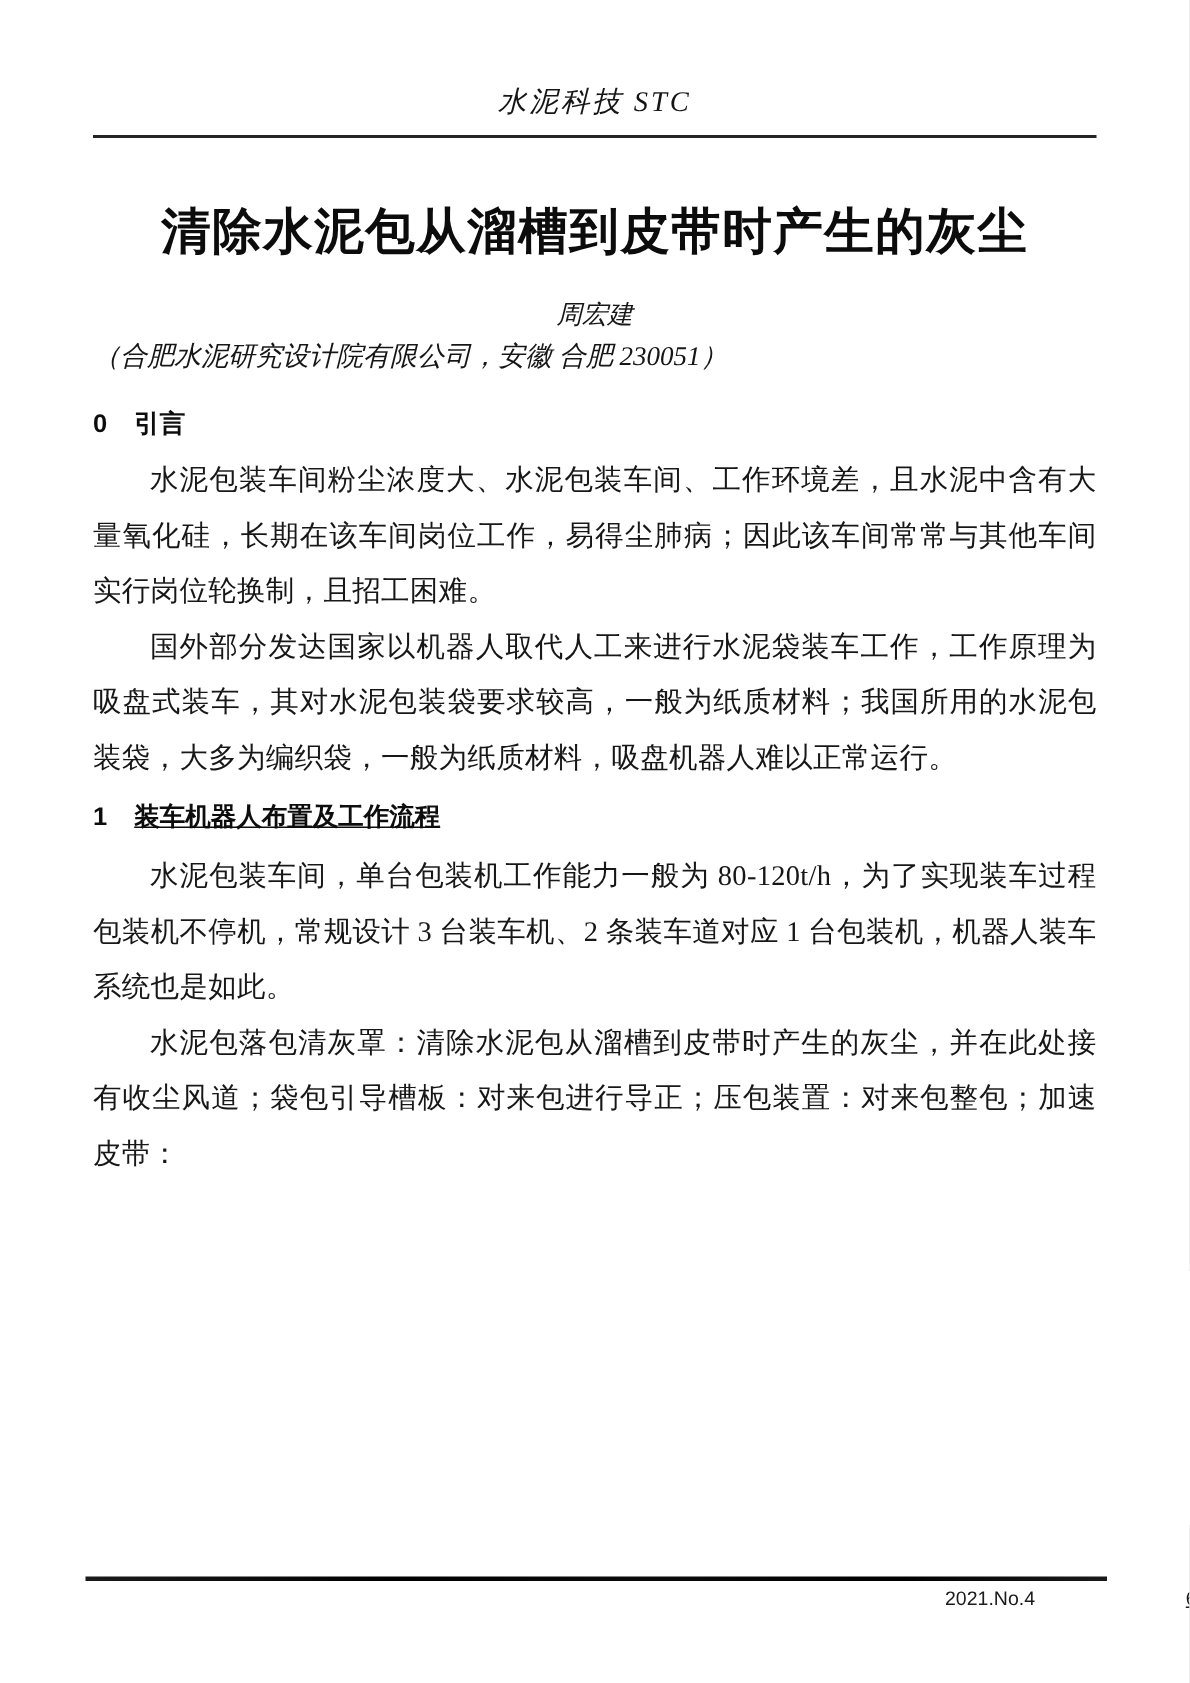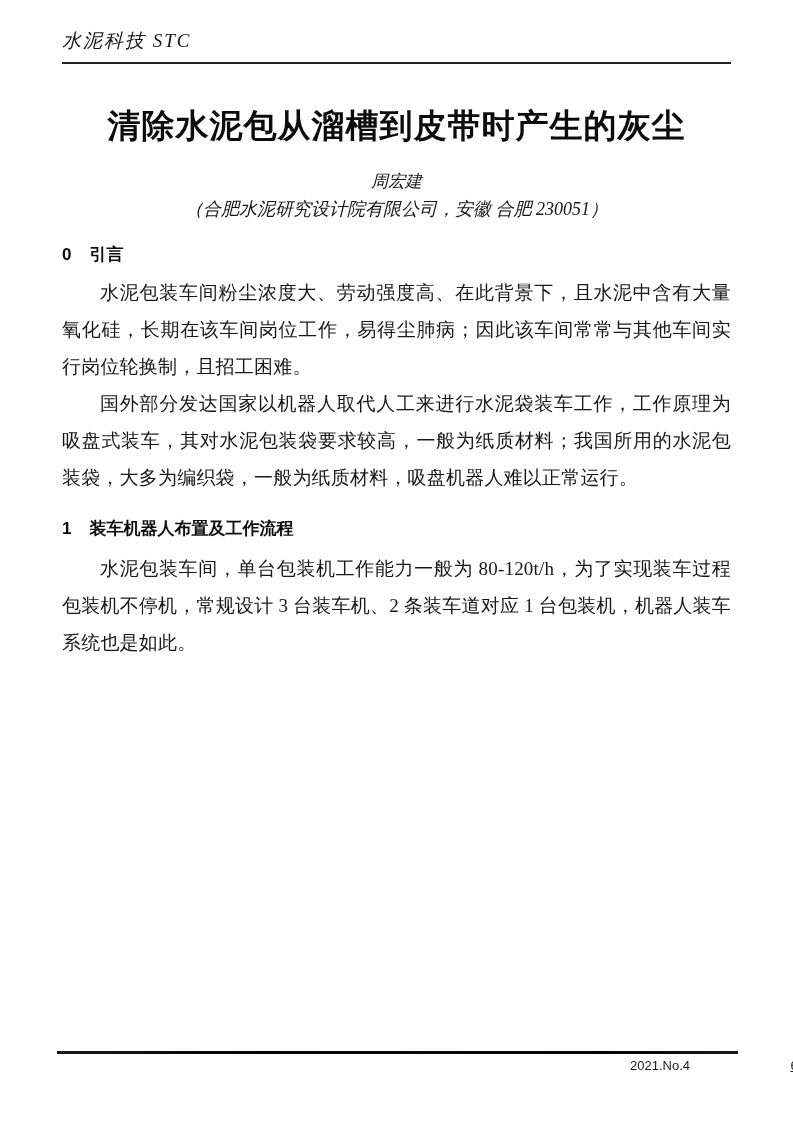--- a/index.html
+++ b/index.html
@@ -14,21 +14,22 @@
     margin: 0 auto;
     background: #ffffff;
     color: #111111;
     font-family: "Liberation Serif", serif;
     overflow: hidden;
   }
   .content {
     padding: 0 62px;
   }
   .journal-title {
-    margin-top: 28px;
+    margin-top: 56px;
+    text-align: center;
     font-size: 19px;
     line-height: 26px;
     font-style: italic;
     font-family: "Liberation Serif", serif;
     letter-spacing: 2px;
     color: #151515;
   }
   .header-rule {
     margin-top: 8px;
     border-top: 2px solid #242424;
@@ -47,41 +48,42 @@
   .article-author {
     margin-top: 22px;
     text-align: center;
     font-size: 17px;
     line-height: 24px;
     font-style: italic;
     color: #161616;
   }
   .article-affiliation {
     margin-top: 2px;
-    text-align: center;
+    text-align: left;
     font-size: 18px;
     line-height: 26px;
     font-style: italic;
     color: #161616;
   }
   .section-heading {
     margin: 18px 0 4px 0;
     font-family: "Liberation Sans", sans-serif;
     font-weight: bold;
     font-size: 17px;
     line-height: 30px;
     color: #0d0d0d;
   }
   .section-heading .sec-num {
     display: inline-block;
     margin-right: 18px;
   }
   .section-heading.second {
-    margin-top: 18px;
+    margin-top: 6px;
     margin-bottom: 6px;
+    text-decoration: underline;
   }
   .body-para {
     margin: 0;
     font-size: 19px;
     line-height: 37px;
     text-align: justify;
     text-indent: 38px;
     letter-spacing: 0.2px;
     color: #171717;
   }
@@ -128,31 +130,32 @@
     <h1 class="article-title">清除水泥包从溜槽到皮带时产生的灰尘</h1>
 
     <div class="article-author">周宏建</div>
 
     <div class="article-affiliation">（合肥水泥研究设计院有限公司，安徽 合肥 230051）</div>
 
     <h2 class="section-heading">
       <span class="sec-num">0</span><span>引言</span>
     </h2>
 
-    <p class="body-para">水泥包装车间粉尘浓度大、劳动强度高、在此背景下，且水泥中含有大量氧化硅，长期在该车间岗位工作，易得尘肺病；因此该车间常常与其他车间实行岗位轮换制，且招工困难。</p>
+    <p class="body-para">水泥包装车间粉尘浓度大、水泥包装车间、工作环境差，且水泥中含有大量氧化硅，长期在该车间岗位工作，易得尘肺病；因此该车间常常与其他车间实行岗位轮换制，且招工困难。</p>
 
     <p class="body-para">国外部分发达国家以机器人取代人工来进行水泥袋装车工作，工作原理为吸盘式装车，其对水泥包装袋要求较高，一般为纸质材料；我国所用的水泥包装袋，大多为编织袋，一般为纸质材料，吸盘机器人难以正常运行。</p>
 
 
     <h2 class="section-heading second">
       <span class="sec-num">1</span><span>装车机器人布置及工作流程</span>
     </h2>
 
     <p class="body-para">水泥包装车间，单台包装机工作能力一般为 80-120t/h，为了实现装车过程包装机不停机，常规设计 3 台装车机、2 条装车道对应 1 台包装机，机器人装车系统也是如此。</p>
 
 
+    <p class="body-para">水泥包落包清灰罩：清除水泥包从溜槽到皮带时产生的灰尘，并在此处接有收尘风道；袋包引导槽板：对来包进行导正；压包装置：对来包整包；加速皮带：</p>
 
   </div>
 
   <div class="footer-rule"></div>
   <div class="footer-pageno">69</div>
   <div class="footer-issue">2021.No.4</div>
 </div>
 
 </body></html>

